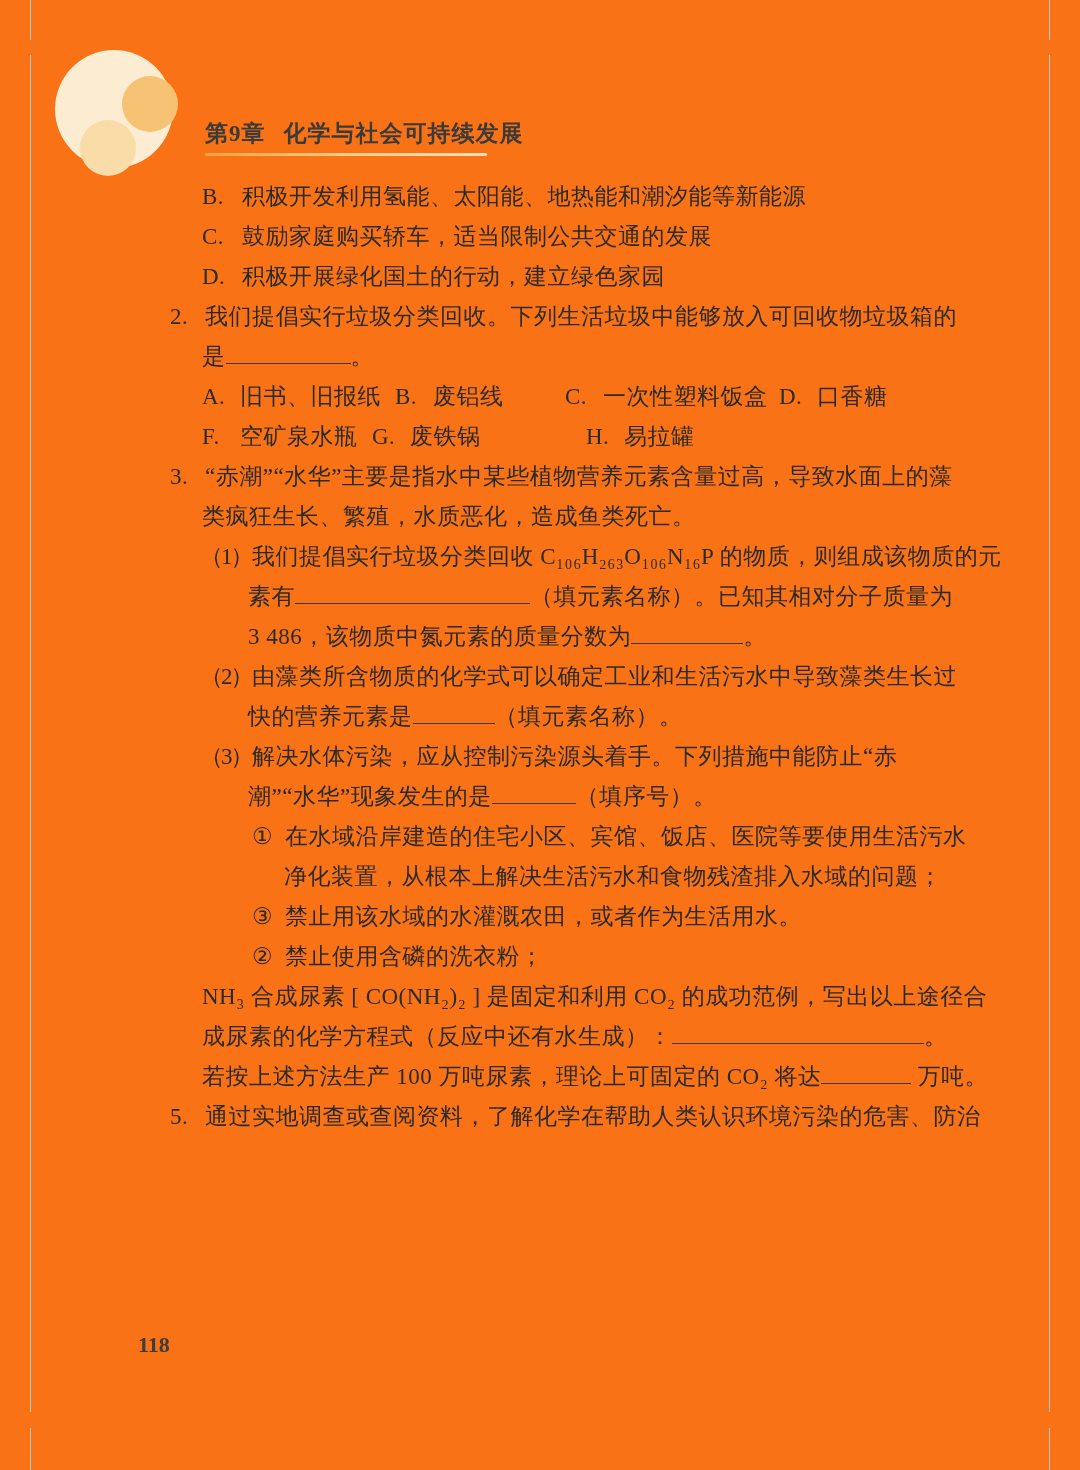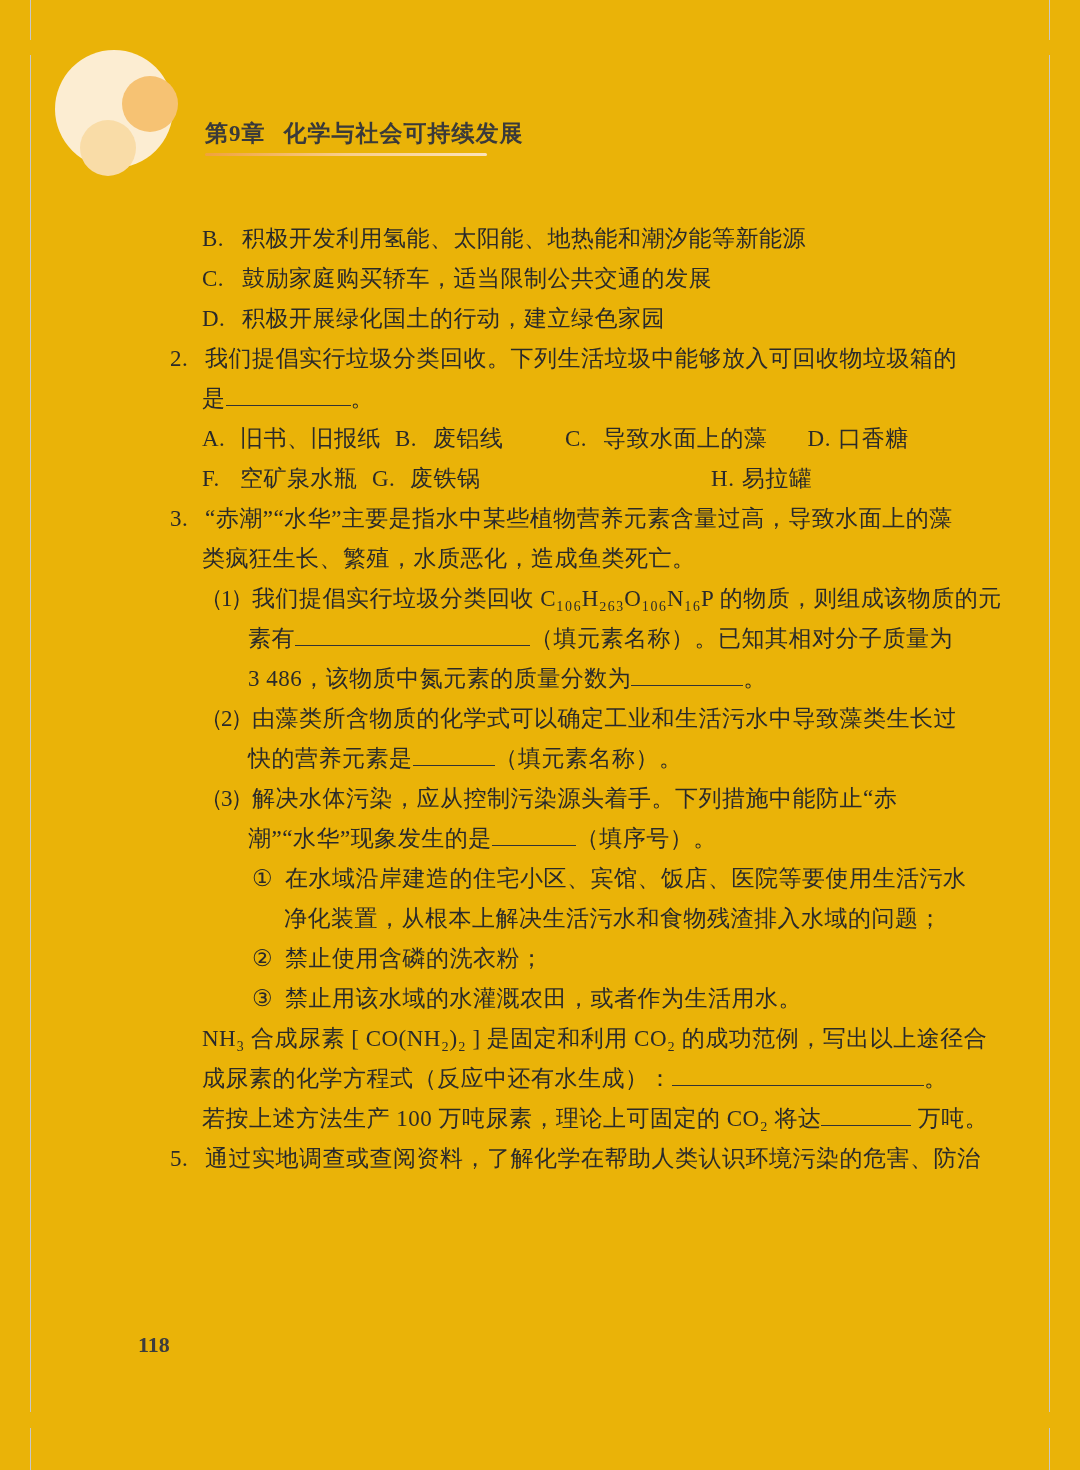--- a/index.html
+++ b/index.html
@@ -1,19 +1,19 @@
 <!DOCTYPE html>
 <html><head>
 <meta charset="utf-8">
 <style>
   html,body { margin:0; padding:0; background:#ffffff; }
   .page {
     position:relative;
     width:1080px; height:1470px;
-    background:#eab308;
+    background:#f97316;
     font-family:"Liberation Serif","DejaVu Serif",serif;
     color:#2a2a2a;
     overflow:hidden;
   }
   
   .vline { position:absolute; width:1px; background:#c8c8c8; }
   .vl-l { left:30px; }
   .vl-r { left:1049px; }
   .seg-top { top:0; height:40px; }
   .seg-mid { top:55px; height:1357px; }
@@ -32,39 +32,39 @@
   }
   .chapter-header .title { margin-left:18px; }
   .chapter-underline {
     position:absolute; left:205px; top:153px;
     width:282px; height:3px; border-radius:2px;
     background:linear-gradient(90deg,#F0A23C,#F8CE8C,#FBE3BC);
   }
 
   .content {
     position:absolute; left:170px; top:177px; width:760px;
-    font-size:23px; letter-spacing:0.5px;margin-top:42px;
+    font-size:23px; letter-spacing:0.5px;
   }
   .line { height:40px; line-height:40px; white-space:nowrap; }
   .ind1 { padding-left:32px; }
   .ind-sub { padding-left:30px; }
   .ind-sub-cont { padding-left:78px; }
   .ind-item { padding-left:82px; }
   .ind-item-cont { padding-left:114px; }
 
   .qnum   { display:inline-block; width:35px; }
   .optlbl { display:inline-block; width:40px; }
   .sublbl { display:inline-block; width:52px; letter-spacing:-2px; }
   .marker { display:inline-block; width:33px; }
 
   .optrow { display:flex; }
   .optcell-1 { width:193px; }
   .optcell-2 { width:170px; }
   .optcell-3 { width:214px; }
-  .optcell-4 { flex:1;text-align:center; }
+  .optcell-4 { flex:1; }
   .optcell-1 .optlbl, .optcell-2 .optlbl, .optcell-3 .optlbl, .optcell-4 .optlbl { width:38px; }
 
   .blank {
     display:inline-block; height:1.5px; background:#333333;
     vertical-align:baseline;
   }
   .w125 { width:125px; }
   .w235 { width:235px; }
   .w112 { width:112px; }
   .w82  { width:82px; }
@@ -114,21 +114,21 @@
 
     <div class="line">
       <span class="qnum">2.</span><span>我们提倡实行垃圾分类回收。下列生活垃圾中能够放入可回收物垃圾箱的</span>
     </div>
     <div class="line ind1">
       <span>是</span><span class="blank w125"></span><span>。</span>
     </div>
     <div class="line ind1 optrow">
       <span class="optcell-1"><span class="optlbl">A.</span><span>旧书、旧报纸</span></span>
       <span class="optcell-2"><span class="optlbl">B.</span><span>废铝线</span></span>
-      <span class="optcell-3"><span class="optlbl">C.</span><span>导致水面上的藻</span></span>
+      <span class="optcell-3"><span class="optlbl">C.</span><span>一次性塑料饭盒</span></span>
       <span class="optcell-4"><span class="optlbl">D.</span><span>口香糖</span></span>
     </div>
     <div class="line ind1 optrow">
       <span class="optcell-2"><span class="optlbl">F.</span><span>空矿泉水瓶</span></span>
       <span class="optcell-3"><span class="optlbl">G.</span><span>废铁锅</span></span>
       <span class="optcell-4"><span class="optlbl">H.</span><span>易拉罐</span></span>
     </div>
 
     <div class="line">
       <span class="qnum">3.</span><span>“赤潮”“水华”主要是指水中某些植物营养元素含量过高，导致水面上的藻</span>
@@ -161,24 +161,24 @@
       <span>潮”“水华”现象发生的是</span><span class="blank w84"></span><span>（填序号）。</span>
     </div>
 
     <div class="line ind-item">
       <span class="marker">①</span><span>在水域沿岸建造的住宅小区、宾馆、饭店、医院等要使用生活污水</span>
     </div>
     <div class="line ind-item-cont">
       <span>净化装置，从根本上解决生活污水和食物残渣排入水域的问题；</span>
     </div>
     <div class="line ind-item">
-      <span class="marker">②</span><span>禁止使用含磷的洗衣粉；</span>
+      <span class="marker">③</span><span>禁止用该水域的水灌溉农田，或者作为生活用水。</span>
     </div>
     <div class="line ind-item">
-      <span class="marker">③</span><span>禁止用该水域的水灌溉农田，或者作为生活用水。</span>
+      <span class="marker">②</span><span>禁止使用含磷的洗衣粉；</span>
     </div>
 
     <div class="line ind1">
       <span>NH₃ 合成尿素 [ CO(NH₂)₂ ] 是固定和利用 CO₂ 的成功范例，写出以上途径合</span>
     </div>
     <div class="line ind1">
       <span>成尿素的化学方程式（反应中还有水生成）：</span><span class="blank w252"></span><span>。</span>
     </div>
     <div class="line ind1">
       <span>若按上述方法生产 100 万吨尿素，理论上可固定的 CO₂ 将达</span><span class="blank w90"></span><span> 万吨。</span>

